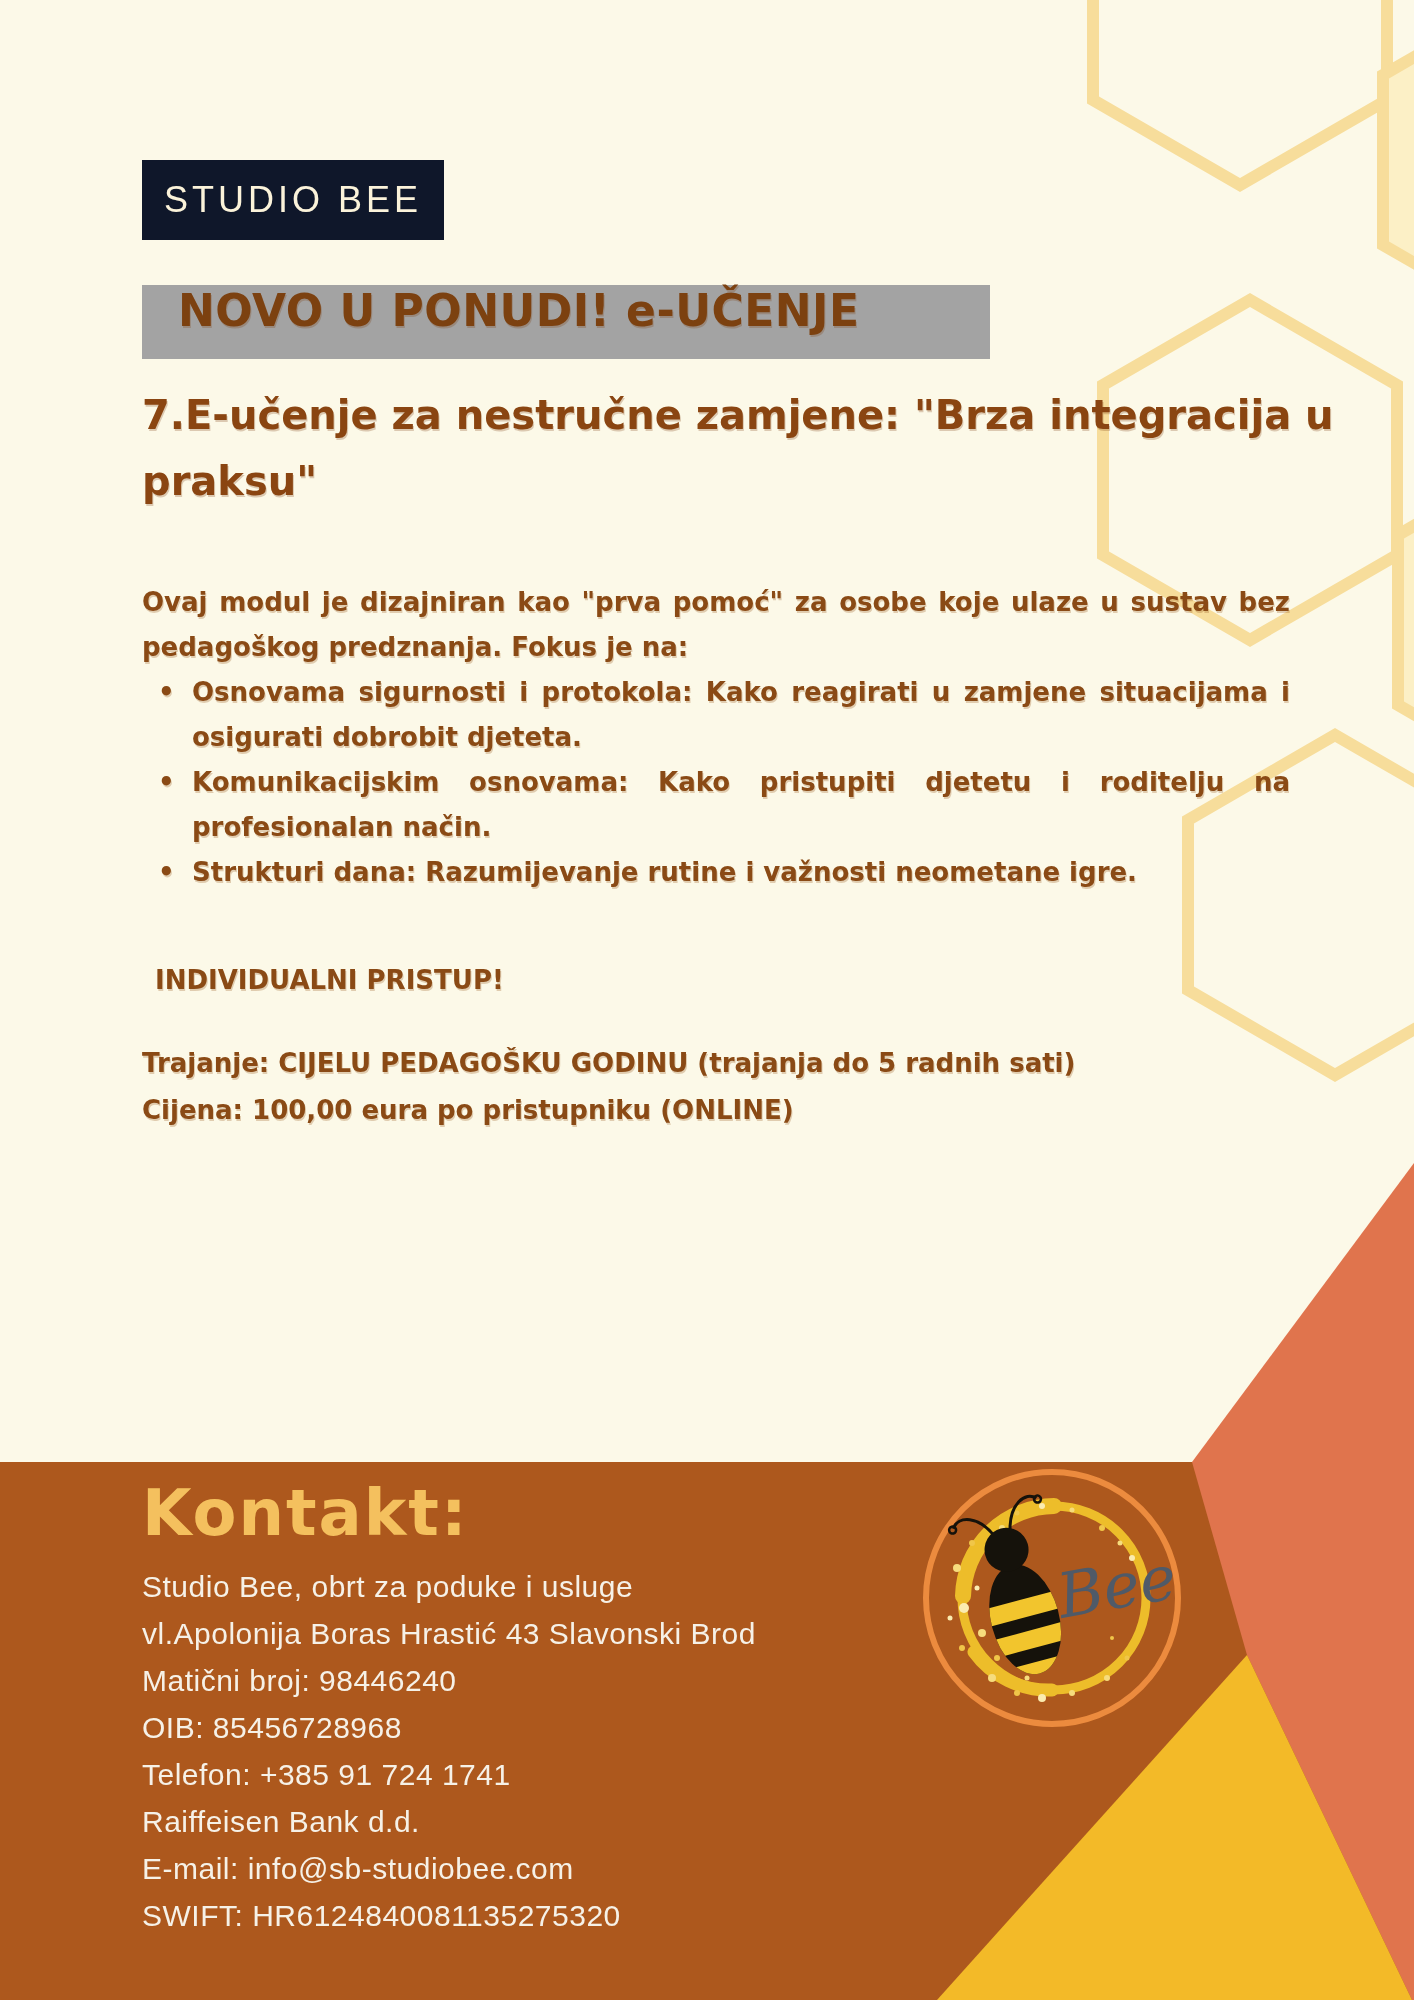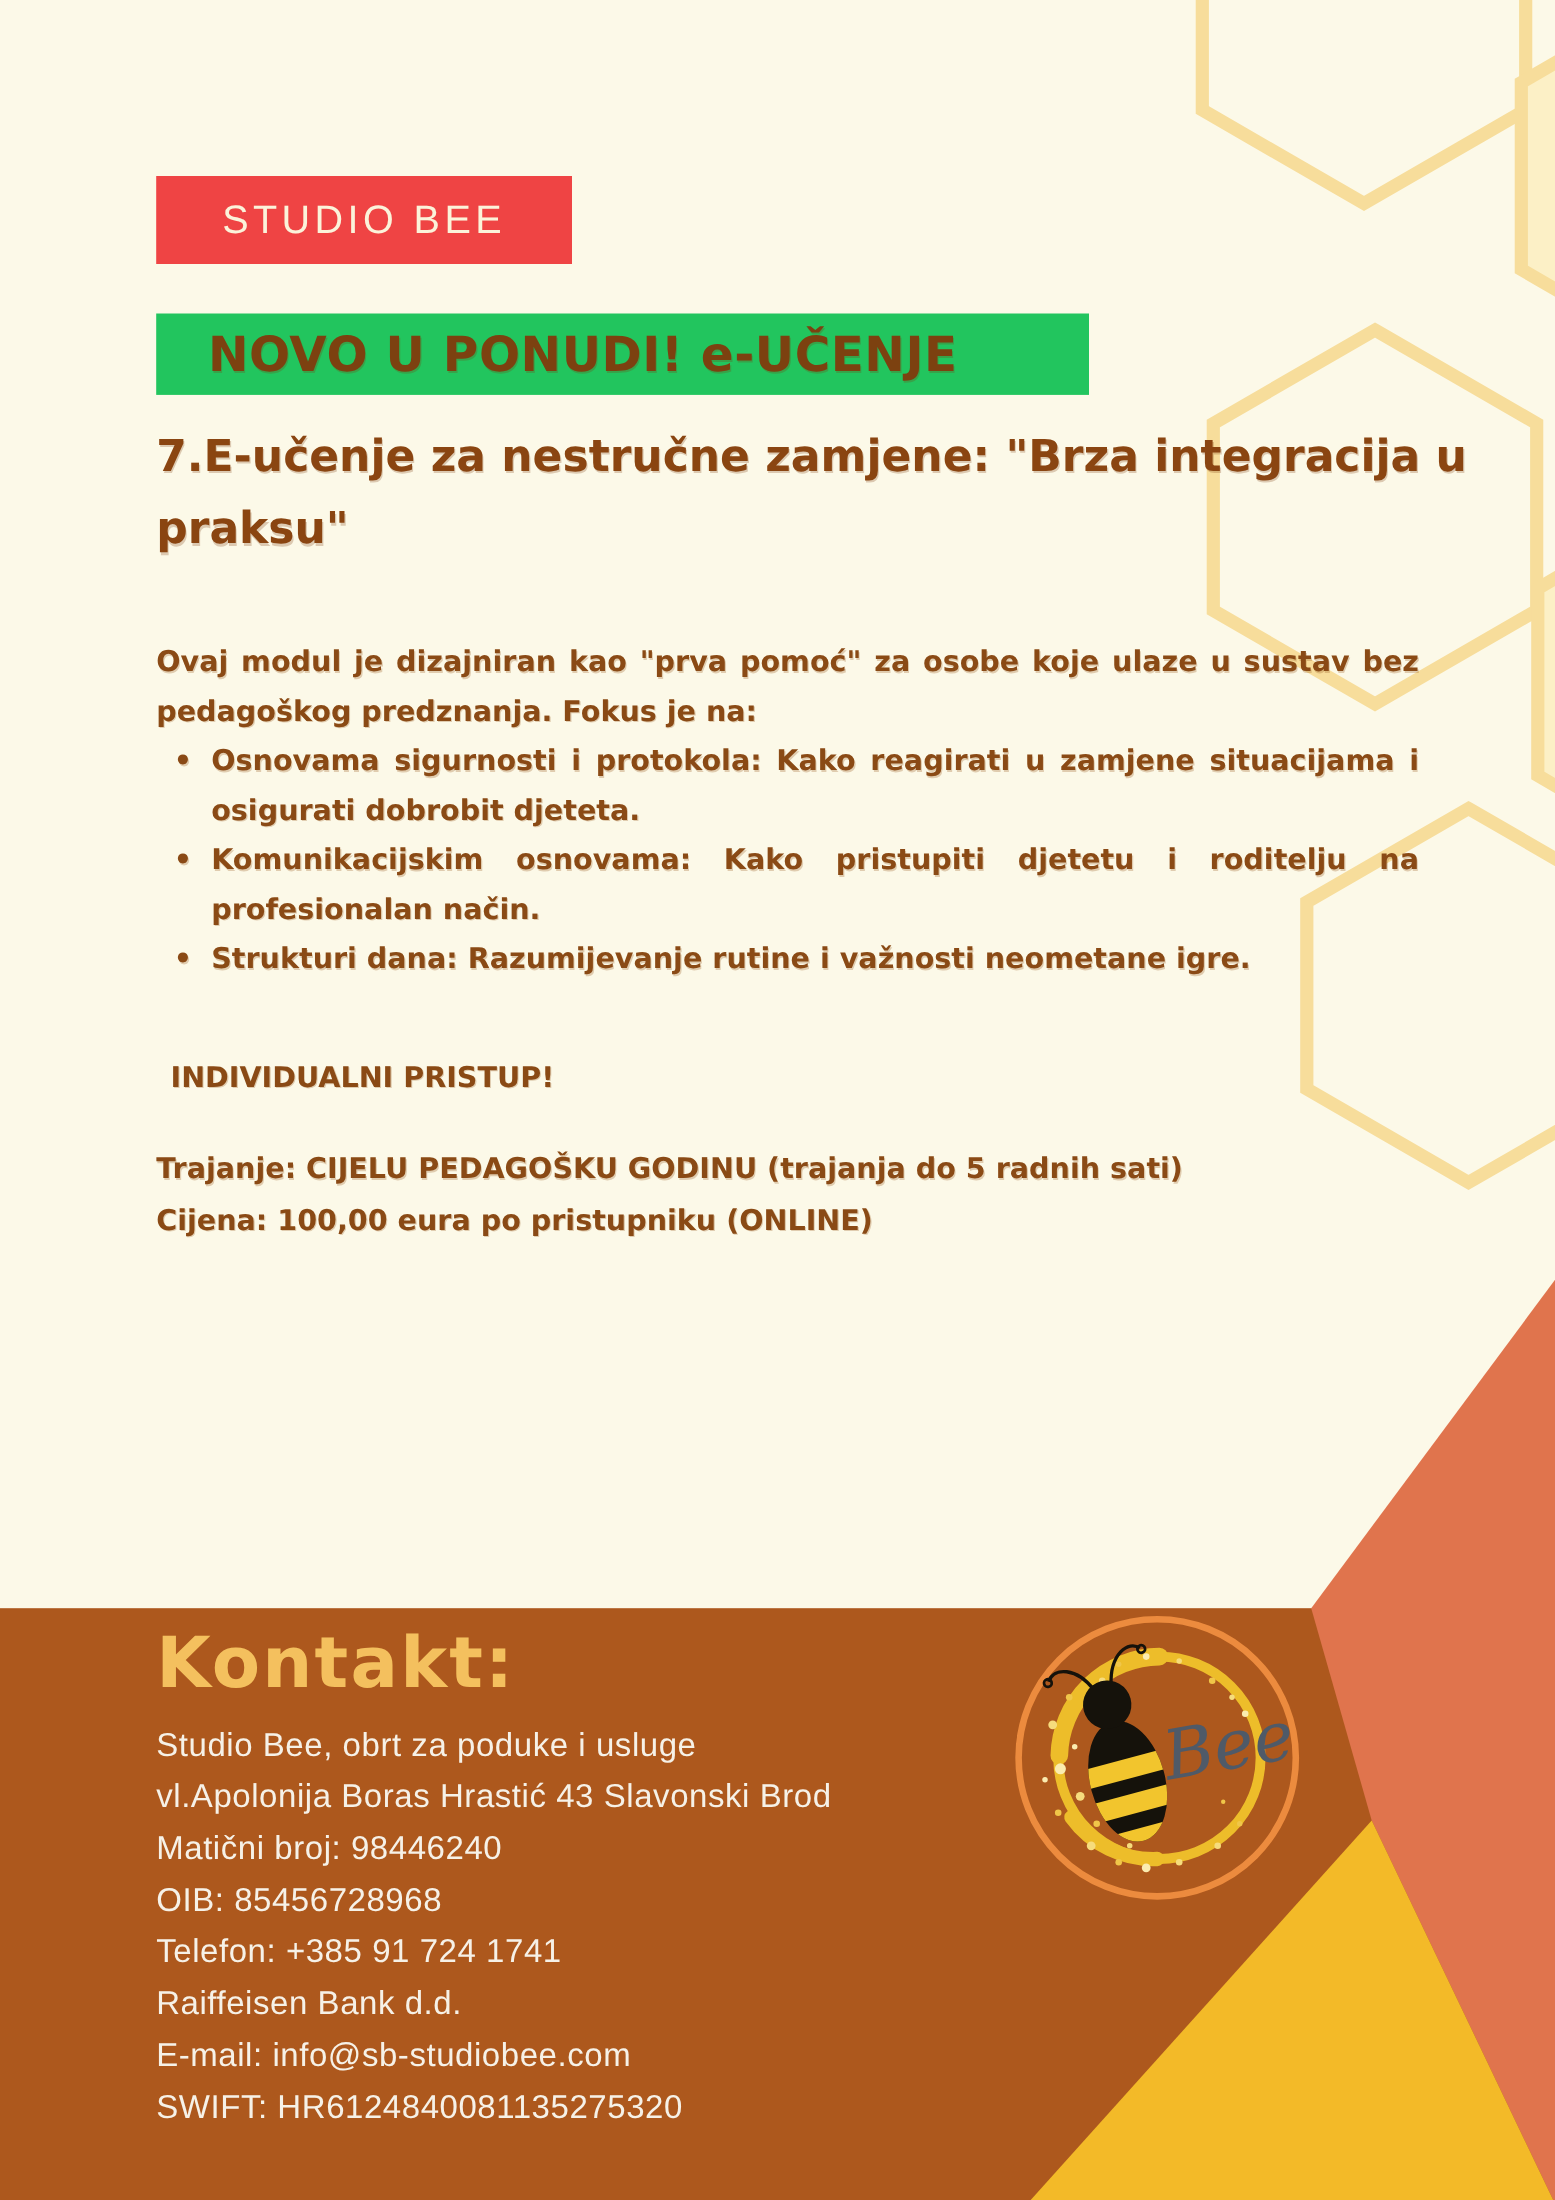--- a/index.html
+++ b/index.html
@@ -5,30 +5,30 @@
   html,body { margin:0; padding:0; background:#e8e6da; }
   .page {
     position:relative; width:1414px; height:2000px;
     background:#fcf9e8; overflow:hidden;
     font-family:"DejaVu Sans", sans-serif;
   }
   svg.layer { position:absolute; left:0; top:0; width:1414px; height:2000px; pointer-events:none; }
   .z0 { z-index:0; } .z2 { z-index:2; }
 
   .brand-box {
-    position:absolute; left:142px; top:160px; width:378px; height:80px;
-    background:#ef4444; color:#fbf3da; z-index:1;
+    position:absolute; left:142px; top:160px; width:302px; height:80px;
+    background:#0f172a; color:#fbf3da; z-index:1;
     display:flex; align-items:center; justify-content:center;
     font-size:36px; letter-spacing:4px; font-family:"Liberation Sans", sans-serif;
   }
   .banner {
     position:absolute; left:142px; top:285px; width:848px; height:74px;
-    background:#22c55e; color:#7c4110; z-index:1;
-    display:flex; align-items:center;
-    padding-left:47px; box-sizing:border-box;
+    background:#a3a3a3; color:#7c4110; z-index:1;
+    display:flex; 
+    padding-left:36px; box-sizing:border-box;
     font-size:44px; font-weight:bold; letter-spacing:0.5px;
     text-shadow:1px 2px 0 rgba(122,61,12,0.25);
   }
   .title {
     position:absolute; left:142px; top:382px; width:1200px; z-index:1;
     color:#8a4511; font-size:40px; font-weight:bold; line-height:66px;
     text-shadow:1px 2px 0 rgba(122,61,12,0.25);
   }
   .bodycol {
     position:absolute; left:142px; width:1148px; z-index:1;

